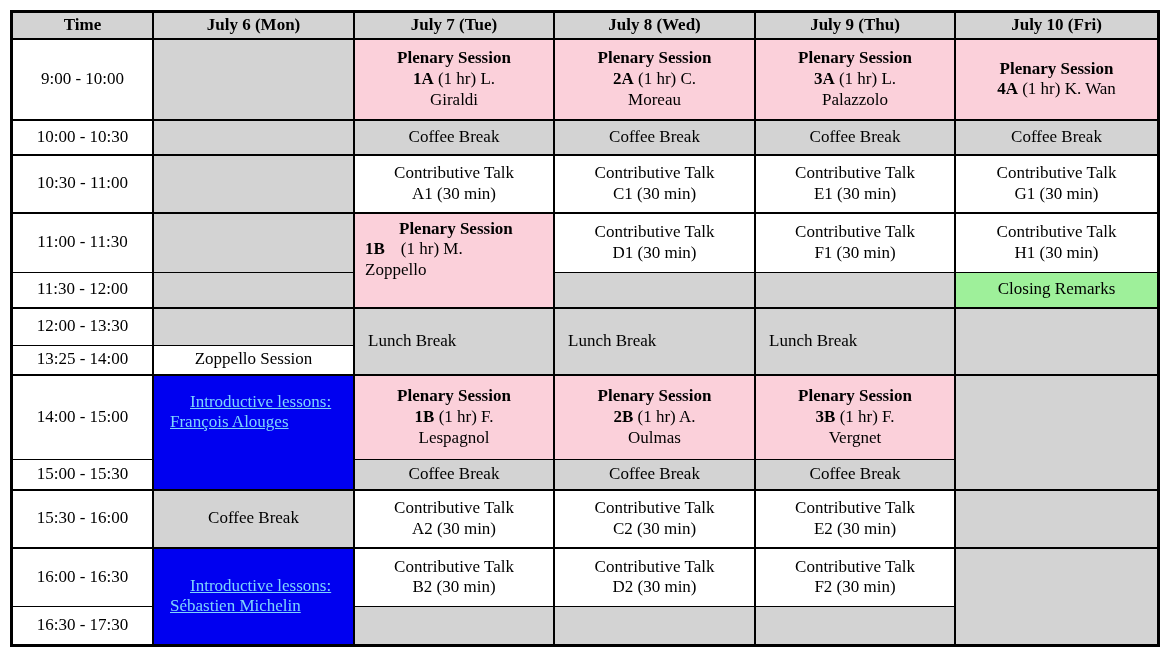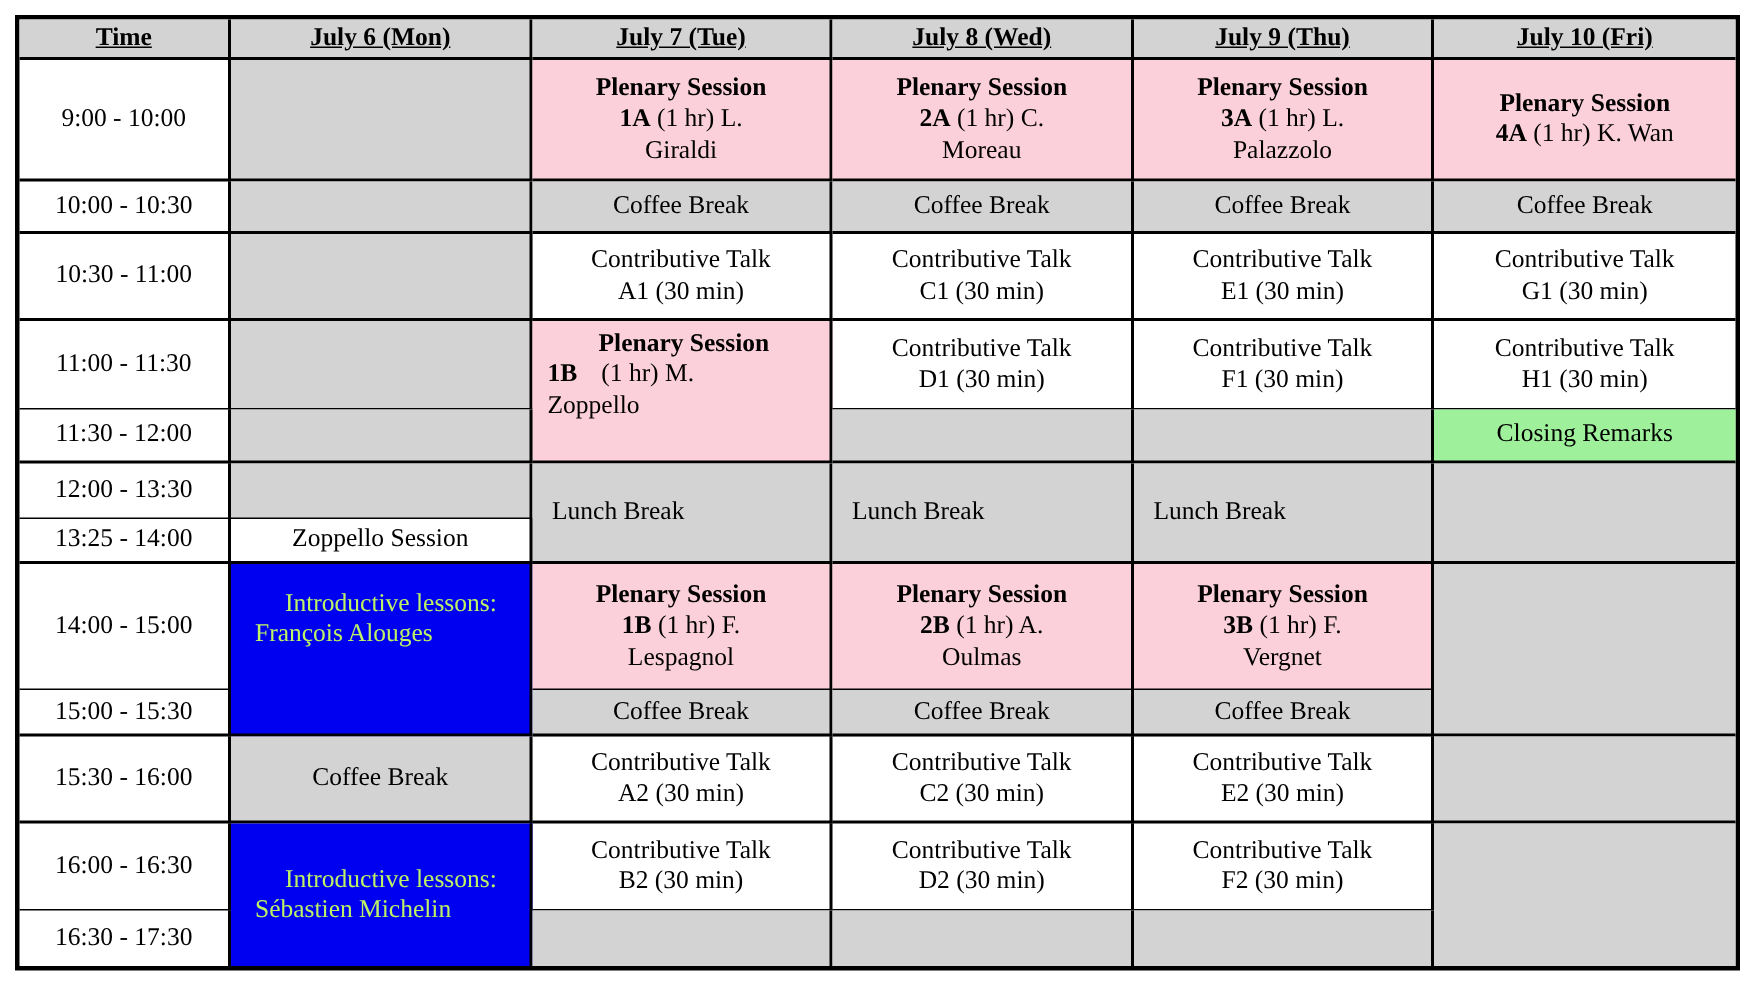--- a/index.html
+++ b/index.html
@@ -18,24 +18,24 @@
     border-bottom:2px solid var(--border-black);
     text-align:center;vertical-align:middle;font-size:17px;line-height:1.22;
     padding:2px 4px;overflow:hidden;}
   th{background:var(--cell-gray);font-weight:bold;}
   .no-r{border-right:none;}
   .thin{border-bottom-width:1px;}
   .noline{border-bottom:none;}
   .gray{background:var(--cell-gray);}
   .pink{background:var(--plenary-pink);}
   .green{background:var(--closing-green);}
-  .blue{background:var(--lessons-blue);color:#bef264;}
+  .blue{background:var(--lessons-blue);color:#7dd3fc;text-decoration:underline;}
   .bold{font-weight:bold;}
   
-  .h34 td,.h34 th{height:26px;text-decoration:underline;} .h81 td{height:81px;} .h35 td{height:35px;margin-left:28px;}
+  .h34 td,.h34 th{height:26px;} .h81 td{height:81px;} .h35 td{height:35px;margin-left:28px;}
   .h58 td{height:58px;} .h59 td{height:59px;} .h36 td{height:36px;}
   .h37 td{height:37px;} .h30 td{height:30px;} .h84 td{height:84px;}
   .h31 td{height:31px;}
   
   td.lunch{text-align:left;padding-left:13px;}
   td.zop{vertical-align:top;text-align:left;padding:5px 8px 0 10px;}
   .zop-l1{text-indent:34px;}
   .zop-gap{margin-left:16px;}
   td.lessons-top{vertical-align:top;padding-top:16px;}
   .lesson-text{text-align:left;text-indent:20px;padding:0 8px 0 12px;

